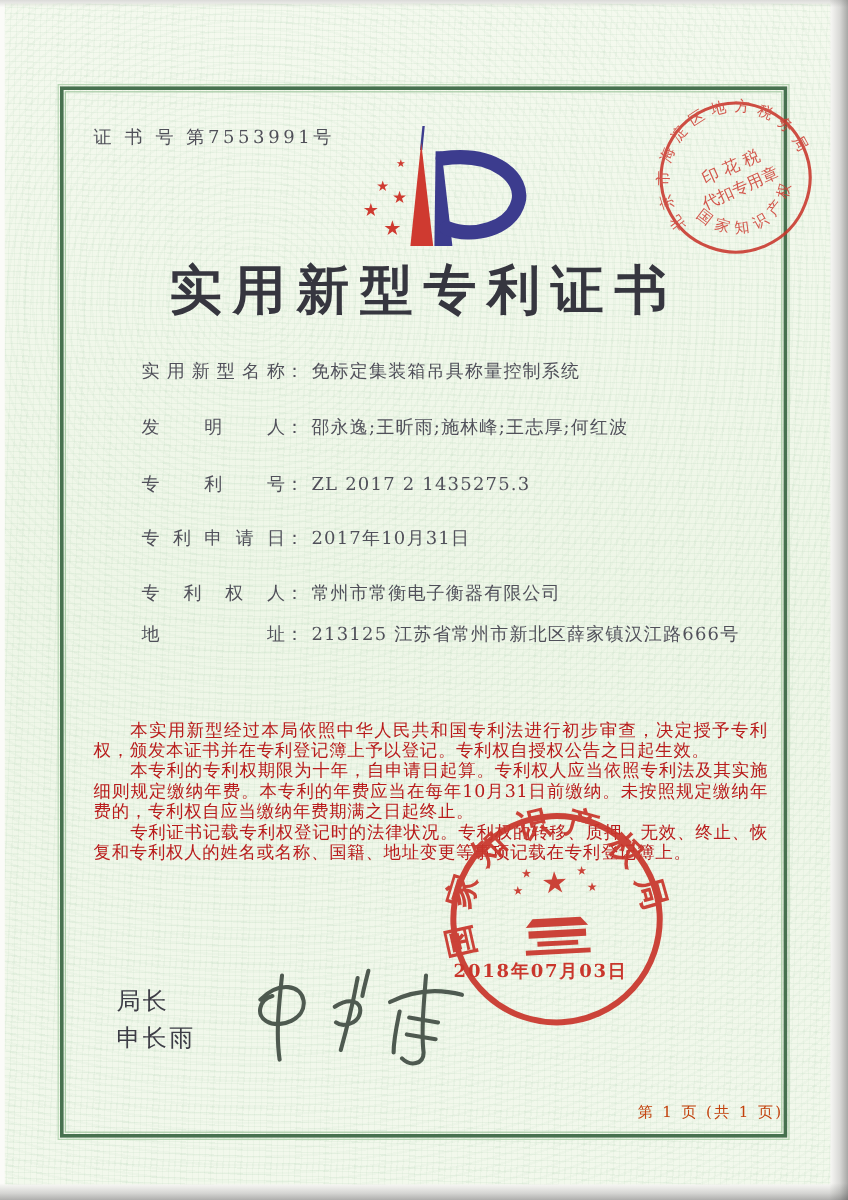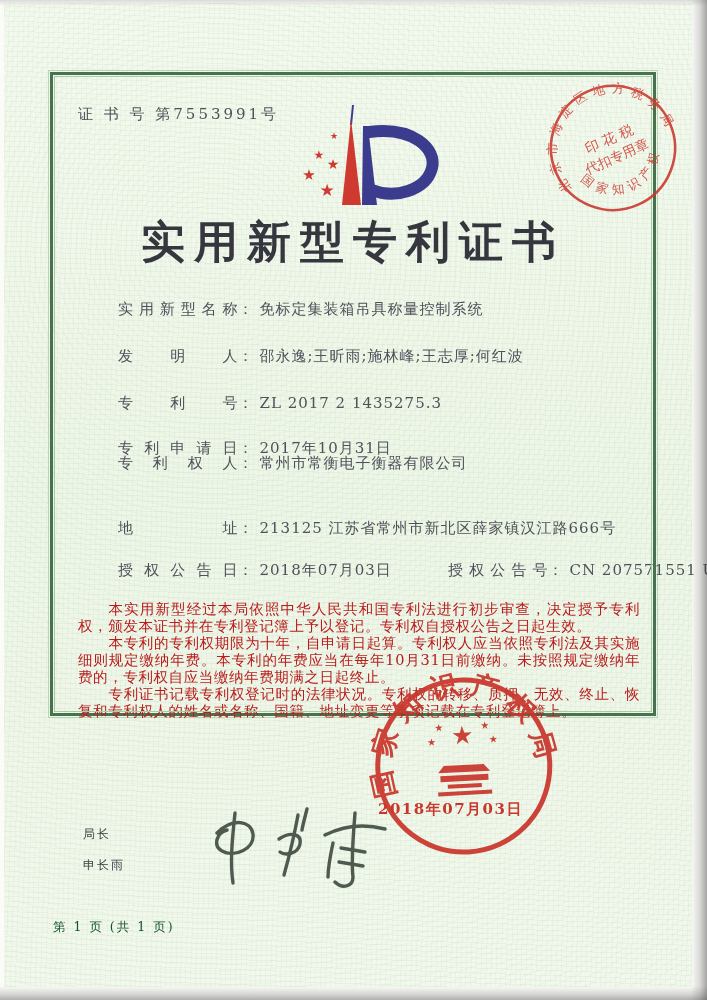--- a/index.html
+++ b/index.html
@@ -19,21 +19,21 @@
 
   
   .paper { position:absolute; left:4px; top:3px; right:15px; bottom:13px;
       background:
         repeating-linear-gradient(2deg,  rgba(122,178,132,.085) 0 1px, rgba(255,255,255,0) 1px 5px),
         repeating-linear-gradient(92deg, rgba(122,178,132,.065) 0 1px, rgba(255,255,255,0) 1px 5px),
         repeating-radial-gradient(circle at 30% 25%, rgba(140,190,150,.05) 0 2px, rgba(255,255,255,0) 2px 7px),
         linear-gradient(180deg,#f4f9ee 0%, #eef6e7 50%, #f2f8ec 100%); }
 
   
-  .frame { position:absolute; left:50px; top:72px; width:606px; height:644px;
+  .frame { position:absolute; left:50px; top:72px; width:606px; height:876px;
       border:3px solid #47714f; outline:1px solid #b7d6b4; outline-offset:1px; }
   .frame::after { content:""; position:absolute; inset:1px; border:1px solid #a8cba6; pointer-events:none; }
 
   .ink { color:#4b4b55; }
 
   .cert-no { position:absolute; left:25px; top:30px; font-size:15px;
       letter-spacing:3px; color:#4f4f58; }
 
   
   .logo { position:absolute; left:220px; top:26px; width:180px; height:112px; }
@@ -46,49 +46,49 @@
   .row { position:absolute; left:25px; width:570px; font-size:15px; color:#50505a;
       letter-spacing:.5px; white-space:nowrap;margin-left:40px; }
   .f-label { display:inline-block; width:120px; text-align:justify; text-align-last:justify;
       vertical-align:bottom; }
   .f-colon { margin-right:6px; }
   .f-value { letter-spacing:1px; }
   .row-name        { top:225px; }
   .row-inventor    { top:272px; }
   .row-patno       { top:319px; }
   .row-appdate     { top:364px; }
-  .row-patentee    { top:379px; }
+  .row-patentee    { top:410px; }
   .row-address     { top:444px; }
   .row-grant       { top:486px; }
   .grant-right { position:absolute; left:330px; top:0; white-space:nowrap; }
   .grant-right .f-label { width:100px; }
 
   .paras { position:absolute; left:25px; top:526px; width:562px; }
   .paras p { font-size:14.5px; line-height:17px; color:#b91c1c; text-align:justify;
       text-indent:2.1em; letter-spacing:.6px; }
 
-  .officer { position:absolute; left:30px; top:744px; font-size:12px; color:#3d3d46;
+  .officer { position:absolute; left:44px; top:744px; font-size:20px; color:#3d3d46;
       letter-spacing:2px; line-height:31px; }
 
   .signature { position:absolute; left:150px; top:728px; width:210px; height:95px; }
 
   
   .seal { position:absolute; left:352px; top:678px; width:224px; height:184px;
       transform:rotate(-3deg); opacity:.93; }
   .seal svg { width:100%; height:100%; overflow:visible; }
   .seal-date { position:absolute; left:378px; top:800px; font-size:15px; font-weight:bold;
       color:#c9362c; letter-spacing:1.5px; z-index:5; }
 
   
   .stamp { position:absolute; left:527px; top:62px; width:172px; height:172px;
       transform:rotate(-24deg); opacity:.88; z-index:10; }
   .stamp svg { width:100%; height:100%; }
 
-  .footer { position:absolute; left:0; top:844px; width:100%; text-align:left;
-      font-size:12.5px; color:#14532d; letter-spacing:2px; }
+  .footer { position:absolute; left:0; top:844px; width:100%; text-align:right;
+      font-size:12.5px; color:#c2410c; letter-spacing:2px; }
 
   .red { fill:#c9362c; }
   .redstroke { stroke:#c9362c; fill:none; }
 </style>
 </head>
 <body>
 
 <div class="scan">
   <div class="paper"></div>
 
@@ -124,28 +124,20 @@
     <div class="row row-appdate">
       <span class="f-label">专利申请日</span><span class="f-colon">：</span><span class="f-value">2017年10月31日</span>
     </div>
     <div class="row row-patentee">
       <span class="f-label">专利权人</span><span class="f-colon">：</span><span class="f-value">常州市常衡电子衡器有限公司</span>
     </div>
     <div class="row row-address">
       <span class="f-label">地址</span><span class="f-colon">：</span><span class="f-value">213125 江苏省常州市新北区薛家镇汉江路666号</span>
     </div>
 
-    <div class="row row-grant">
-      <span>
-        <span class="f-label">授权公告日</span><span class="f-colon">：</span><span class="f-value">2018年07月03日</span>
-      </span>
-      <span class="grant-right">
-        <span class="f-label">授权公告号</span><span class="f-colon">：</span><span class="f-value">CN 207571551 U</span>
-      </span>
-    </div>
 
     <div class="paras">
       <p>本实用新型经过本局依照中华人民共和国专利法进行初步审查，决定授予专利权，颁发本证书并在专利登记簿上予以登记。专利权自授权公告之日起生效。</p>
       <p>本专利的专利权期限为十年，自申请日起算。专利权人应当依照专利法及其实施细则规定缴纳年费。本专利的年费应当在每年10月31日前缴纳。未按照规定缴纳年费的，专利权自应当缴纳年费期满之日起终止。</p>
       <p>专利证书记载专利权登记时的法律状况。专利权的转移、质押、无效、终止、恢复和专利权人的姓名或名称、国籍、地址变更等事项记载在专利登记簿上。</p>
     </div>
 
     <div class="officer">
       <div>局长</div>
       <div>申长雨</div>

